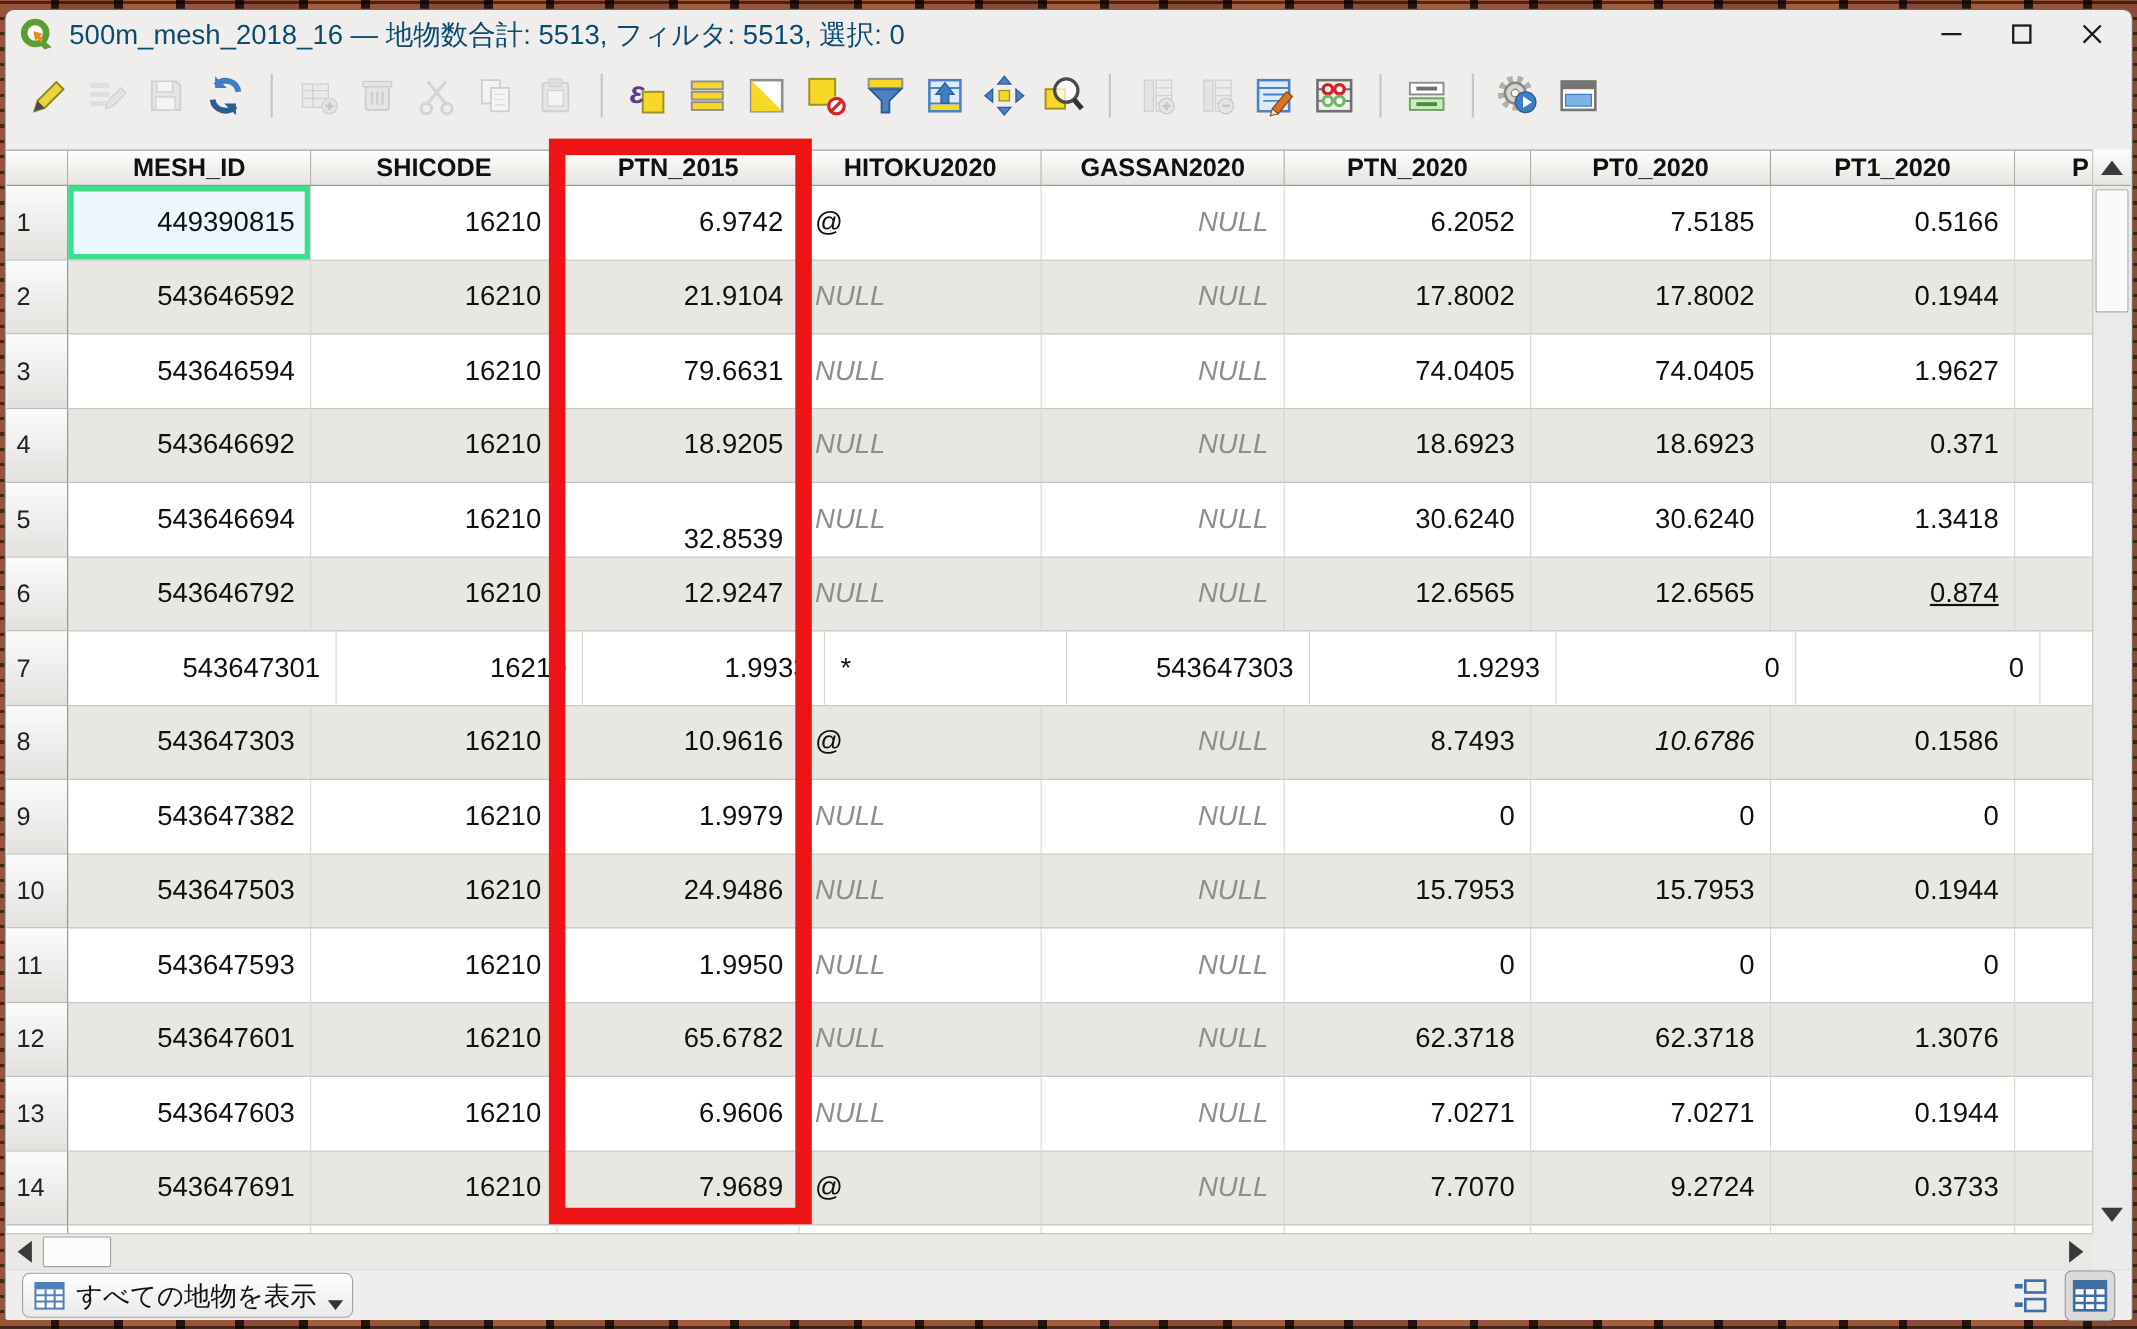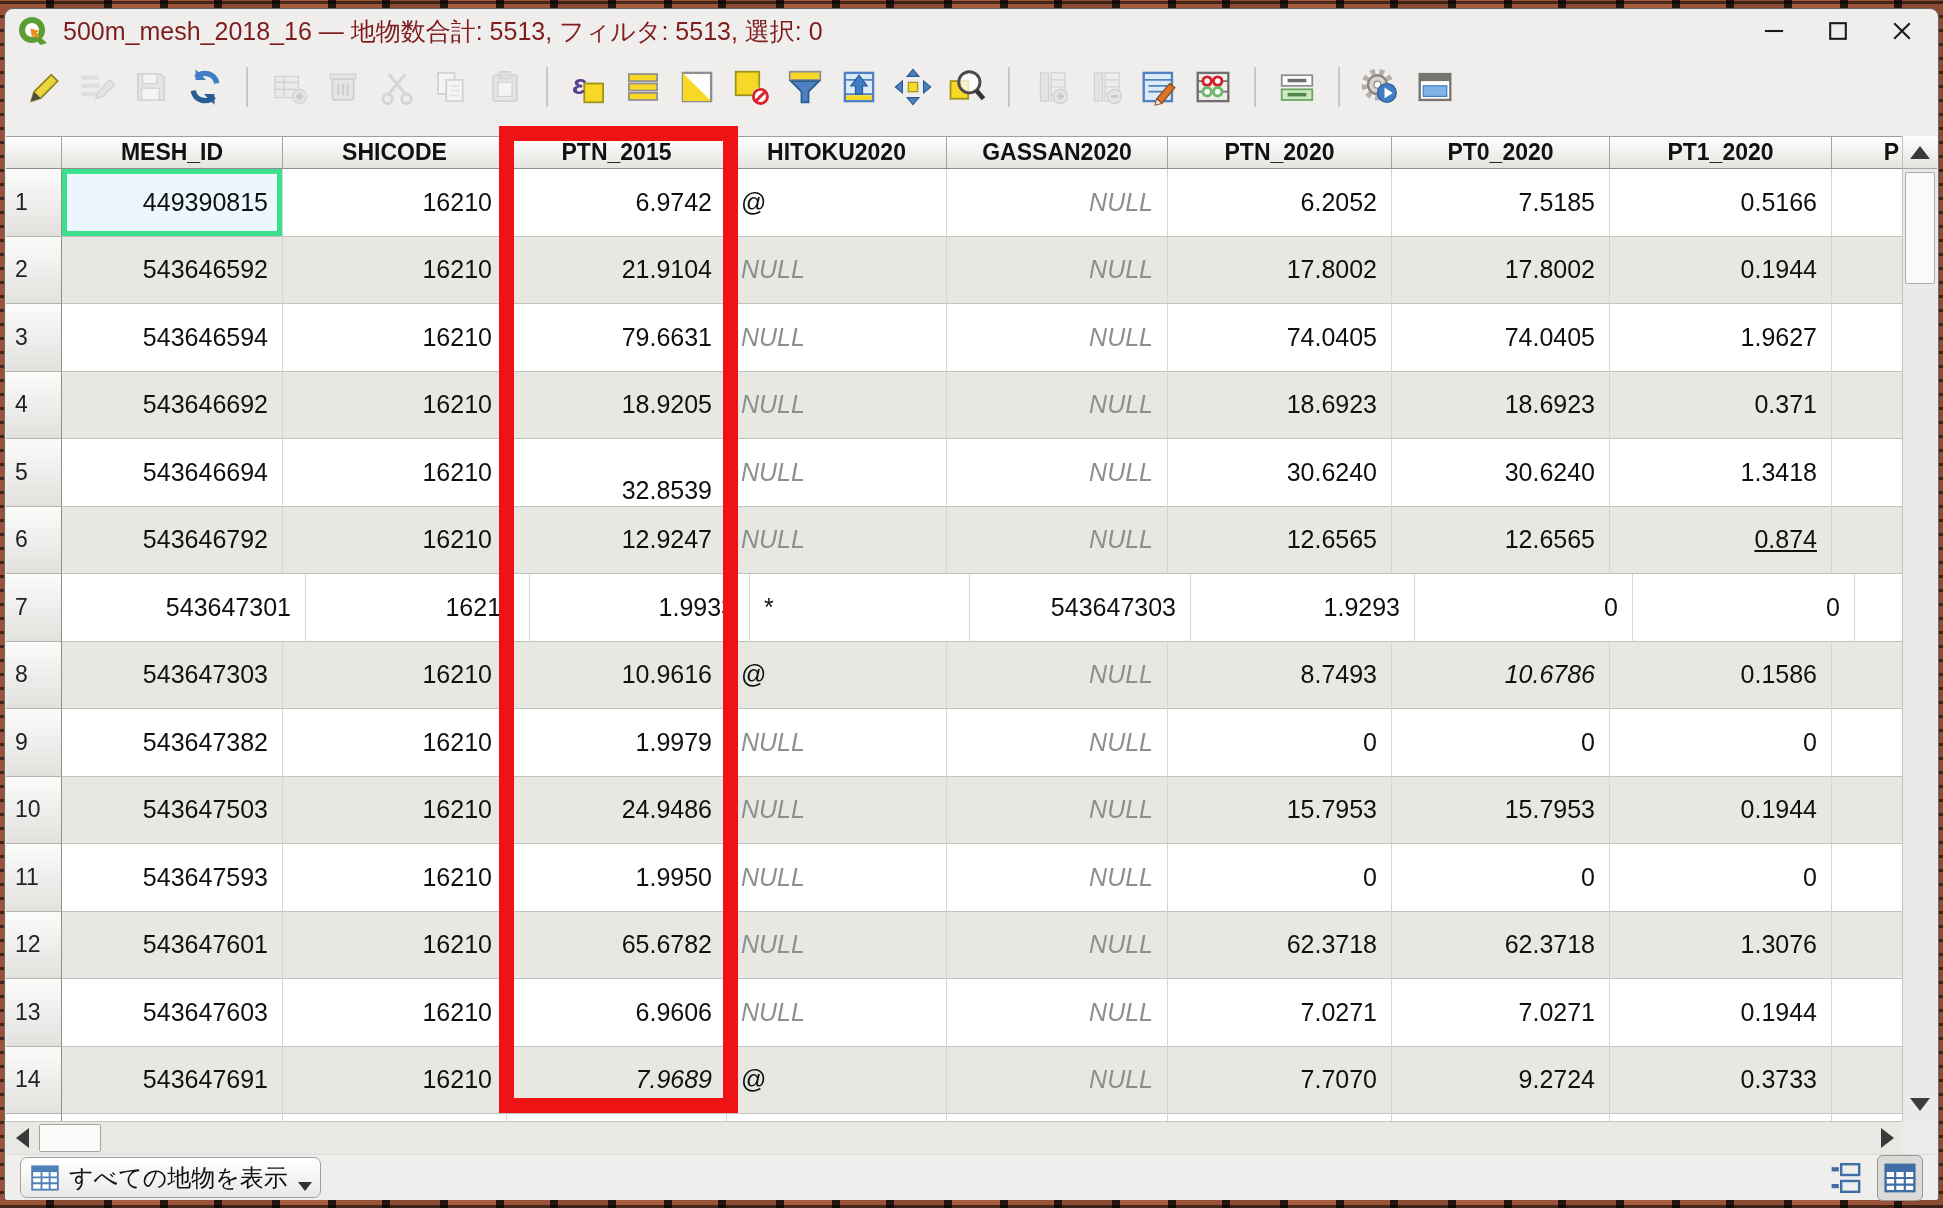--- a/index.html
+++ b/index.html
@@ -9,21 +9,21 @@
     background-color:#1d120c;
     background-image:
       repeating-linear-gradient(0deg, rgba(0,0,0,.55) 0 3px, rgba(0,0,0,0) 3px 14px),
       repeating-linear-gradient(90deg, #9a5238 0 46px, #241510 46px 54px, #8a4a33 54px 104px, #241510 104px 112px, #a75c3e 112px 160px, #241510 160px 168px);
   }
   .window{position:absolute;left:4px;top:8px;width:1935px;height:1192px;background:#f0eeec;
     border:1px solid #6b6a68;border-radius:9px 9px 0 0;overflow:visible}
   
   .titlebar{height:44px;display:flex;align-items:center;padding-left:12px;position:relative;border-radius:9px 9px 0 0}
   .app-logo{width:34px;height:34px;display:inline-flex}
-  .title{font-size:25px;color:#7f1d1d;margin-left:12px;white-space:nowrap}
+  .title{font-size:25px;color:#0c4a6e;margin-left:12px;white-space:nowrap}
   .win-controls{position:absolute;right:4px;top:0;height:44px;display:flex}
   .win-btn{width:64px;height:44px;display:flex;align-items:center;justify-content:center}
   .win-btn svg{width:26px;height:26px}
   
   .toolbar{height:83px;display:flex;align-items:flex-start;padding:10px 0 0 14px;gap:6px}
   .tbtn{width:48px;height:48px;display:flex;align-items:center;justify-content:center;border-radius:4px}
   .tbtn .ticon{width:40px;height:40px;display:inline-flex}
   .tbtn .ticon svg{width:40px;height:40px}
   .tbtn.disabled{opacity:.38;filter:grayscale(.85)}
   .tsep{width:2px;height:40px;background:#c9c7c4;margin:4px 11px 0 11px;flex:none}
@@ -518,21 +518,21 @@
           <div class="cell ar nullv" style="width: 221px;">NULL</div>
           <div class="cell ar" style="width: 224px;">7.0271</div>
           <div class="cell ar" style="width: 218px;">7.0271</div>
           <div class="cell ar" style="width: 222px;">0.1944</div>
           <div class="cell ar" style="width: 71px;"></div>
         </div>
         <div class="trow alt">
           <div class="rn">14</div>
           <div class="cell ar" style="width: 221px;">543647691</div>
           <div class="cell ar" style="width: 224px;">16210</div>
-          <div class="cell ar" style="width: 220px; font-style: italic;">7.9689</div>
+          <div class="cell ar" style="width: 220px;">7.9689</div>
           <div class="cell al" style="width: 220px;">@</div>
           <div class="cell ar nullv" style="width: 221px;">NULL</div>
           <div class="cell ar" style="width: 224px;">7.7070</div>
           <div class="cell ar" style="width: 218px;">9.2724</div>
           <div class="cell ar" style="width: 222px;">0.3733</div>
           <div class="cell ar" style="width: 71px;"></div>
         </div>
         <div class="stub">
           <div class="srn"></div>
           <div class="scell" style="width: 221px;"></div>

